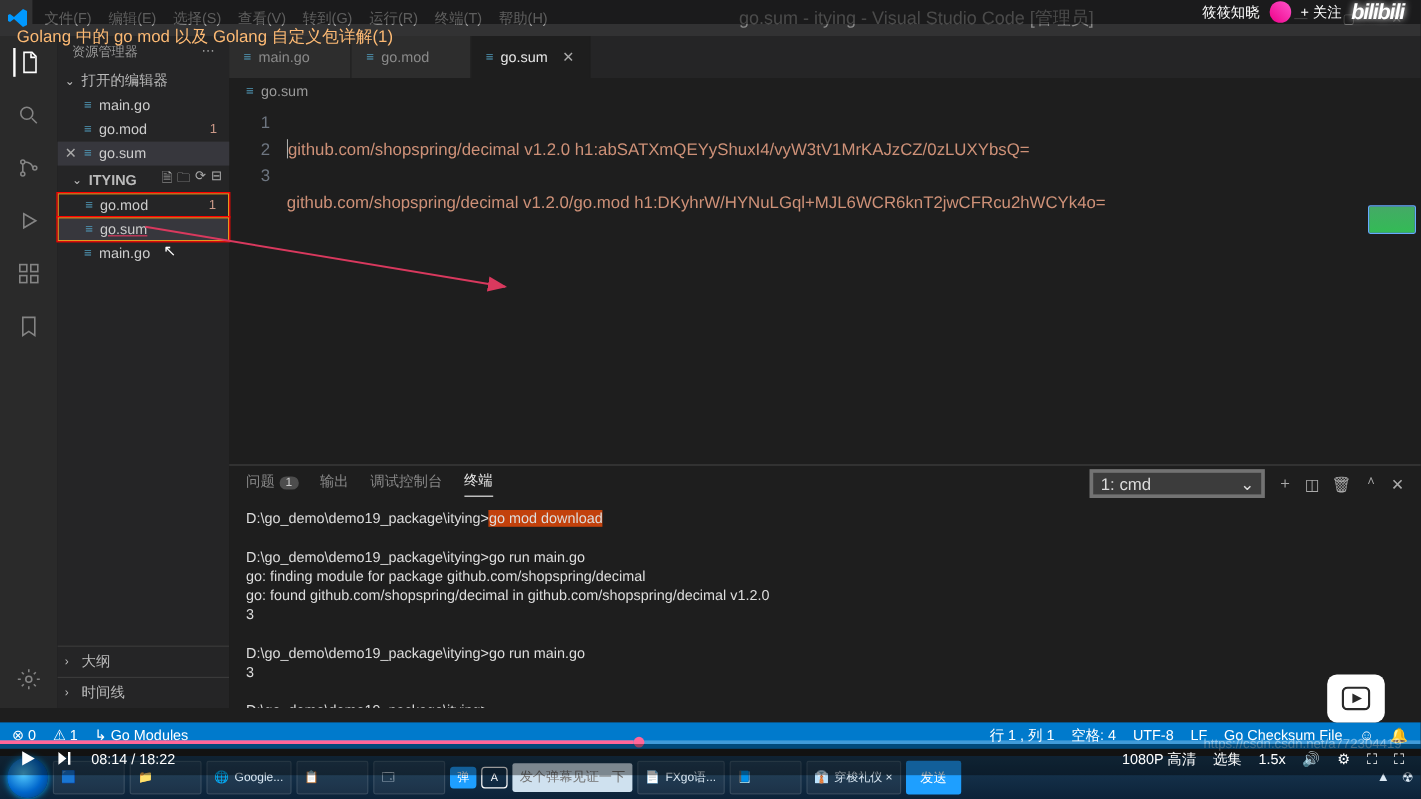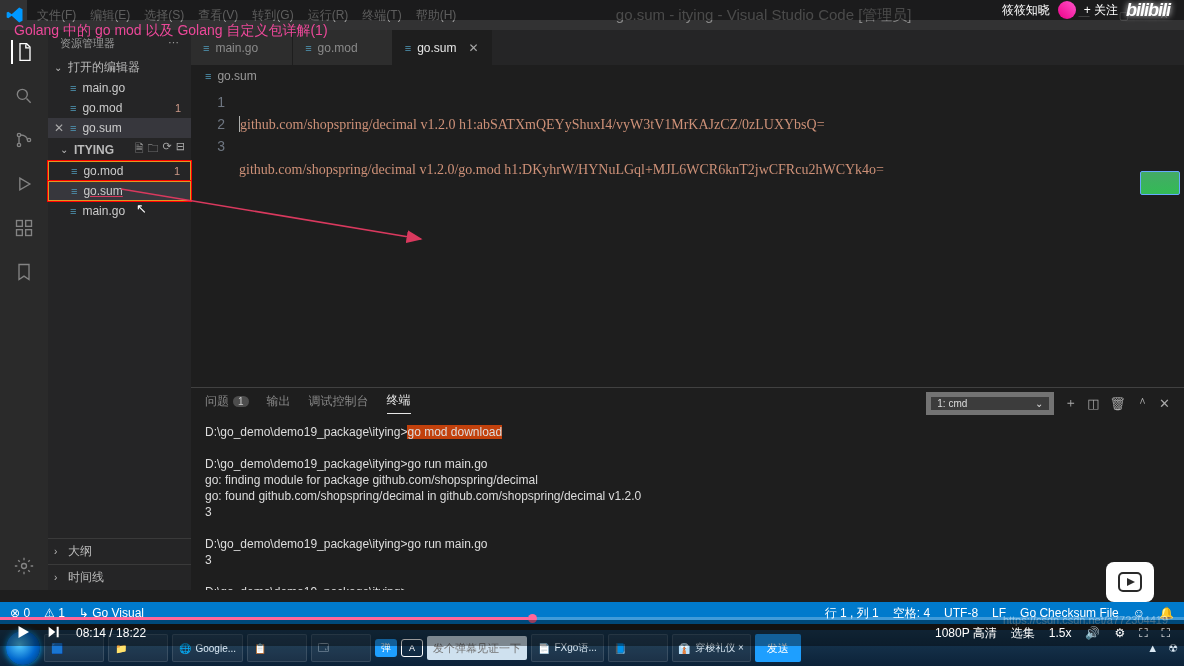--- a/index.html
+++ b/index.html
@@ -1,21 +1,21 @@
 <!DOCTYPE html>
 <html><head>
 <meta charset="utf-8">
 <style>
 * { margin:0; padding:0; box-sizing:border-box; font-family:"Segoe UI","Microsoft YaHei",sans-serif; }
 body { width:1184px; height:666px; background:#1e1e1e; color:#ccc; position:relative; overflow:hidden; }
 .top-overlay { position:absolute; top:0; left:0; right:0; height:20px; background:rgba(0,0,0,.45); z-index:100; display:flex; align-items:center; justify-content:space-between; padding:0 14px; font-size:12px;margin-left:27px; }
 .overlay-right { display:flex; align-items:center; gap:8px; color:#fff; }
 .overlay-avatar { width:18px; height:18px; border-radius:50%; background:linear-gradient(45deg,#e08,#f5c); display:inline-block; }
 .overlay-logo { color:#fff; font-weight:700; font-style:italic; font-size:18px; letter-spacing:-1px; text-shadow:0 0 6px #fff; }
-.video-title { position:absolute; top:22px; left:14px; color:#ec4899; font-size:14px; z-index:100; }
+.video-title { position:absolute; top:22px; left:14px; color:#fdba74; font-size:14px; z-index:100; }
 
 .titlebar { height:30px; background:#323233; display:flex; align-items:center; font-size:12px; color:#ccc; }
 .titlebar .vs-icon { width:30px; display:flex; justify-content:center; color:#0098ff; }
 .titlebar .menu { display:flex; gap:0; }
 .titlebar .menu span { padding:0 7px; cursor:default; color:#aaa; }
 .titlebar .title-center { flex:1; text-align:center; color:#888; font-size:15px; }
 .win-ctl { display:flex; }
 .win-ctl span { width:40px; text-align:center; color:#888; font-size:11px; }
 
 .body-row { display:flex; height:560px; }
@@ -43,33 +43,33 @@
 .tab-bar { height:35px; background:#252526; display:flex; }
 .tab { display:flex; align-items:center; gap:6px; padding:0 12px; font-size:12px; color:#8a8a8a; background:#2d2d2d; border-right:1px solid #1e1e1e; cursor:pointer; }
 .tab.active { background:#1e1e1e; color:#e6e6e6; }
 .tab .close-x { margin-left:6px; font-size:12px; color:#aaa; visibility:hidden; }
 .tab.active .close-x { visibility:visible; }
 .breadcrumb { height:22px; display:flex; align-items:center; padding:0 14px; font-size:12px; color:#999; gap:6px; }
 
 .code-area { flex:1; display:flex; font-family:Consolas,monospace; font-size:14px; position:relative; }
 .gutter { width:48px; text-align:right; color:#6e7681; padding:4px 14px 0 0; line-height:22px; user-select:none; }
 .lines { flex:1; padding-top:4px; line-height:22px; white-space:pre; color:#d4d4d4; overflow:hidden; }
-.tok-s { color:#ce9178;font-family:Liberation Serif, serif; }
+.tok-s { color:#ce9178; }
 .cursor-bar { border-left:1px solid #aeafad; }
 .annotation { position:absolute; color:#d9395e; font-size:17px; line-height:1.6; }
 .arrow-svg { position:absolute; pointer-events:none; }
 .minimap-box { position:absolute; top:84px; right:4px; width:40px; height:24px; background:linear-gradient(#4a6,#3b5); border:1px solid #6af; border-radius:2px; }
 
 .panel { height:203px; background:#1e1e1e; border-top:1px solid #414141; display:flex; flex-direction:column; }
 .panel-tabs { height:30px; display:flex; align-items:center; padding:0 14px; gap:18px; font-size:12px; color:#888; }
 .ptab { cursor:pointer; padding-bottom:4px; }
 .ptab.active { color:#e7e7e7; border-bottom:1px solid #e7e7e7; }
 .ptab .count { display:inline-block; background:#4d4d4d; border-radius:8px; padding:0 5px; font-size:10px; color:#ccc; margin-left:4px;}
 .panel-right { margin-left:auto; display:flex; align-items:center; gap:10px; color:#aaa; }
-.panel-select { background:#3c3c3c; color:#ddd; border:5px solid #737373; font-size:10px; padding:1px 18px 1px 6px; width:128px; position:relative; }
+.panel-select { background:#3c3c3c; color:#ddd; border:3px solid #737373; font-size:14px; padding:1px 18px 1px 6px; width:146px; position:relative; }
 .panel-select:after { content:"⌄"; position:absolute; right:6px; }
 .panel-ico { cursor:pointer; font-size:13px; }
 .terminal-body { flex:1; font-family:Consolas,monospace; font-size:12px; color:#ddd; padding:6px 14px; line-height:16px; white-space:pre; overflow:hidden; }
 .term-hl { background:#c2410c; }
 
 .statusbar { position:absolute; bottom:42px; left:0; right:0; height:22px; background:#007acc; color:#fff; font-size:12px; display:flex; align-items:center; padding:0 10px; gap:14px; }
 .sb-left, .sb-right { display:flex; align-items:center; gap:14px; }
 .sb-right { margin-left:auto;text-align:center; }
 .sb-item { display:flex; align-items:center; gap:4px; }
 
@@ -304,21 +304,21 @@
       </div>
       <div class="terminal-body" id="termbody"><div>D:\go_demo\demo19_package\itying&gt;<span class="term-hl">go mod download</span></div><div>&nbsp;</div><div>D:\go_demo\demo19_package\itying&gt;go run main.go</div><div>go: finding module for package github.com/shopspring/decimal</div><div>go: found github.com/shopspring/decimal in github.com/shopspring/decimal v1.2.0</div><div>3</div><div>&nbsp;</div><div>D:\go_demo\demo19_package\itying&gt;go run main.go</div><div>3</div><div>&nbsp;</div><div>D:\go_demo\demo19_package\itying&gt;</div></div>
     </div>
   </div>
 </div>
 
 <div class="statusbar">
   <div class="sb-left">
     <span class="sb-item">⊗ 0</span>
     <span class="sb-item">⚠ 1</span>
-    <span class="sb-item">↳ Go Visual</span>
+    <span class="sb-item">↳ Go Modules</span>
   </div>
   <div class="sb-right">
     <span class="sb-item">行 1 , 列 1</span>
     <span class="sb-item">空格: 4</span>
     <span class="sb-item">UTF-8</span>
     <span class="sb-item">LF</span>
     <span class="sb-item">Go Checksum File</span>
     <span class="sb-item">☺</span>
     <span class="sb-item">🔔</span>
   </div>

